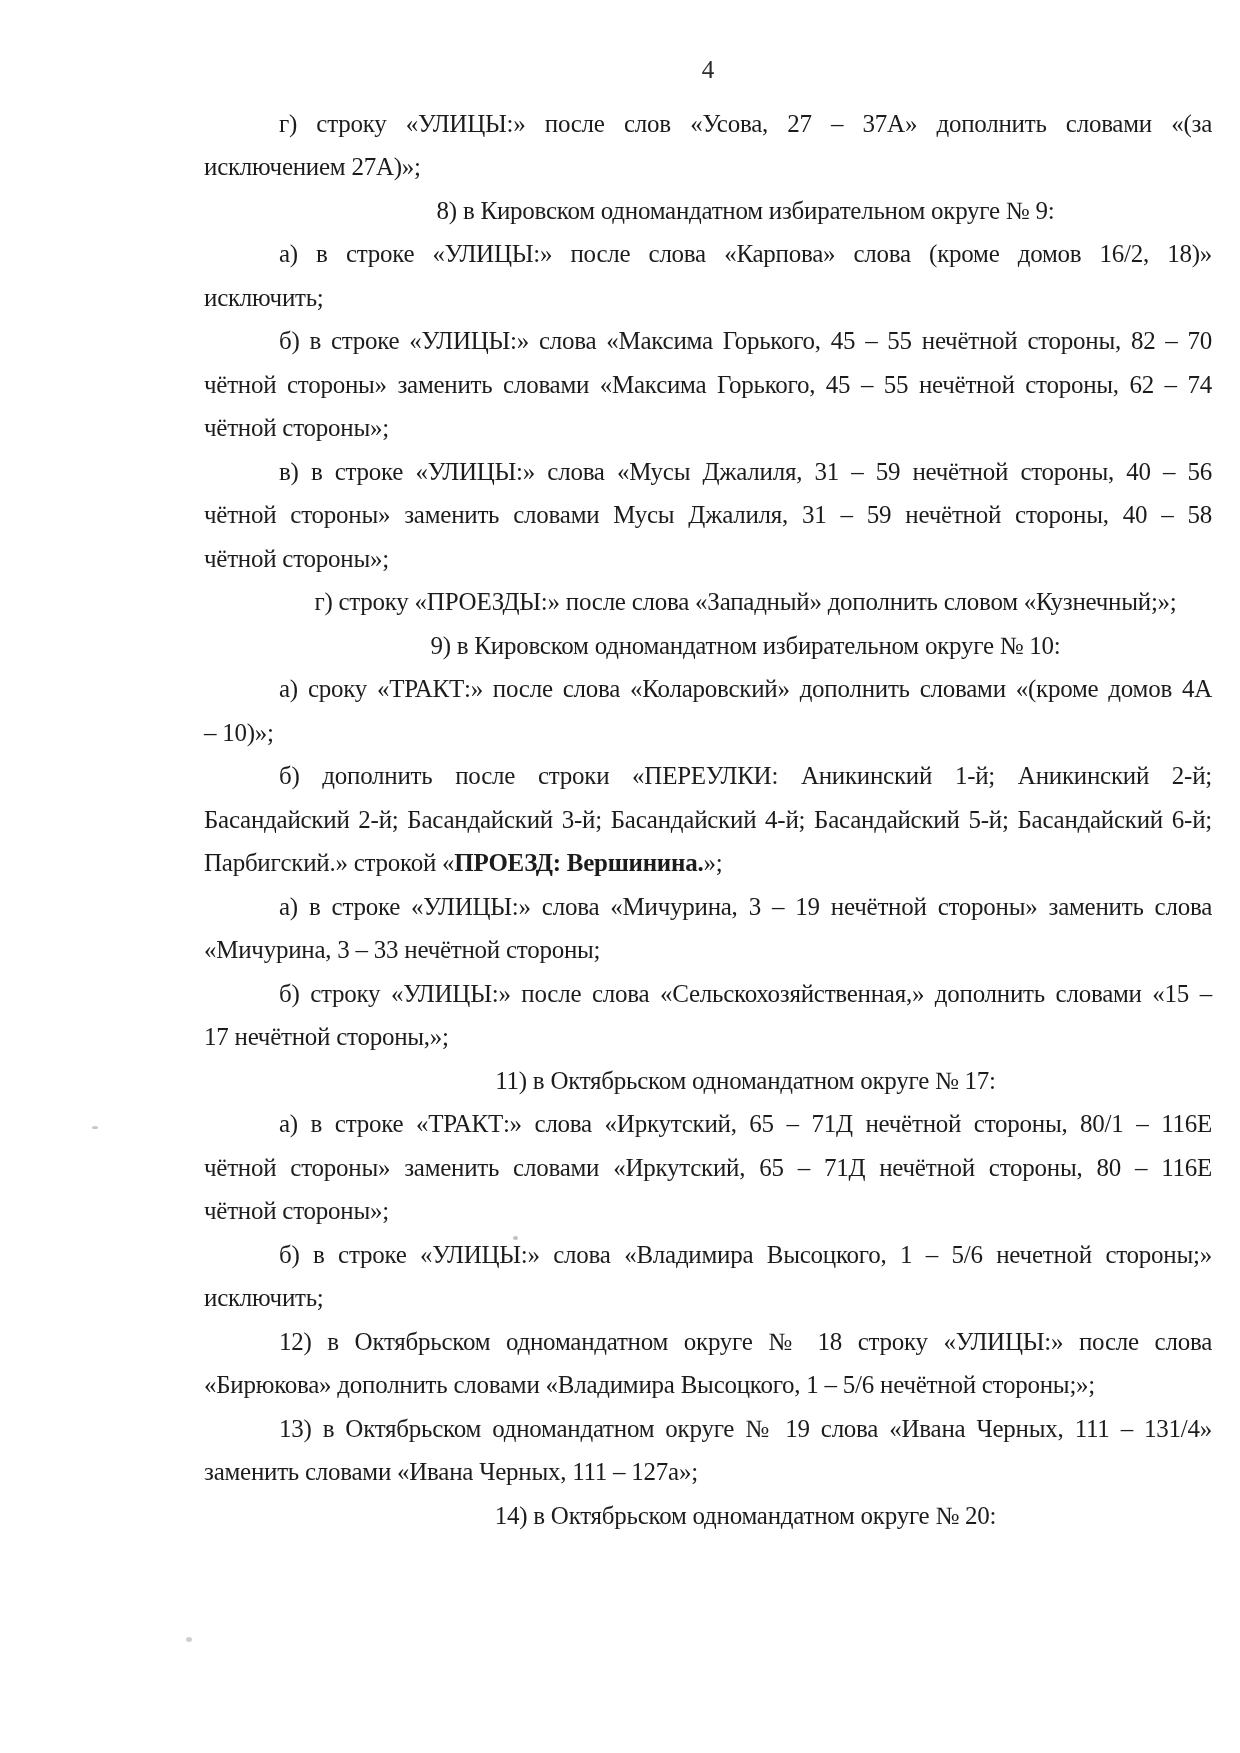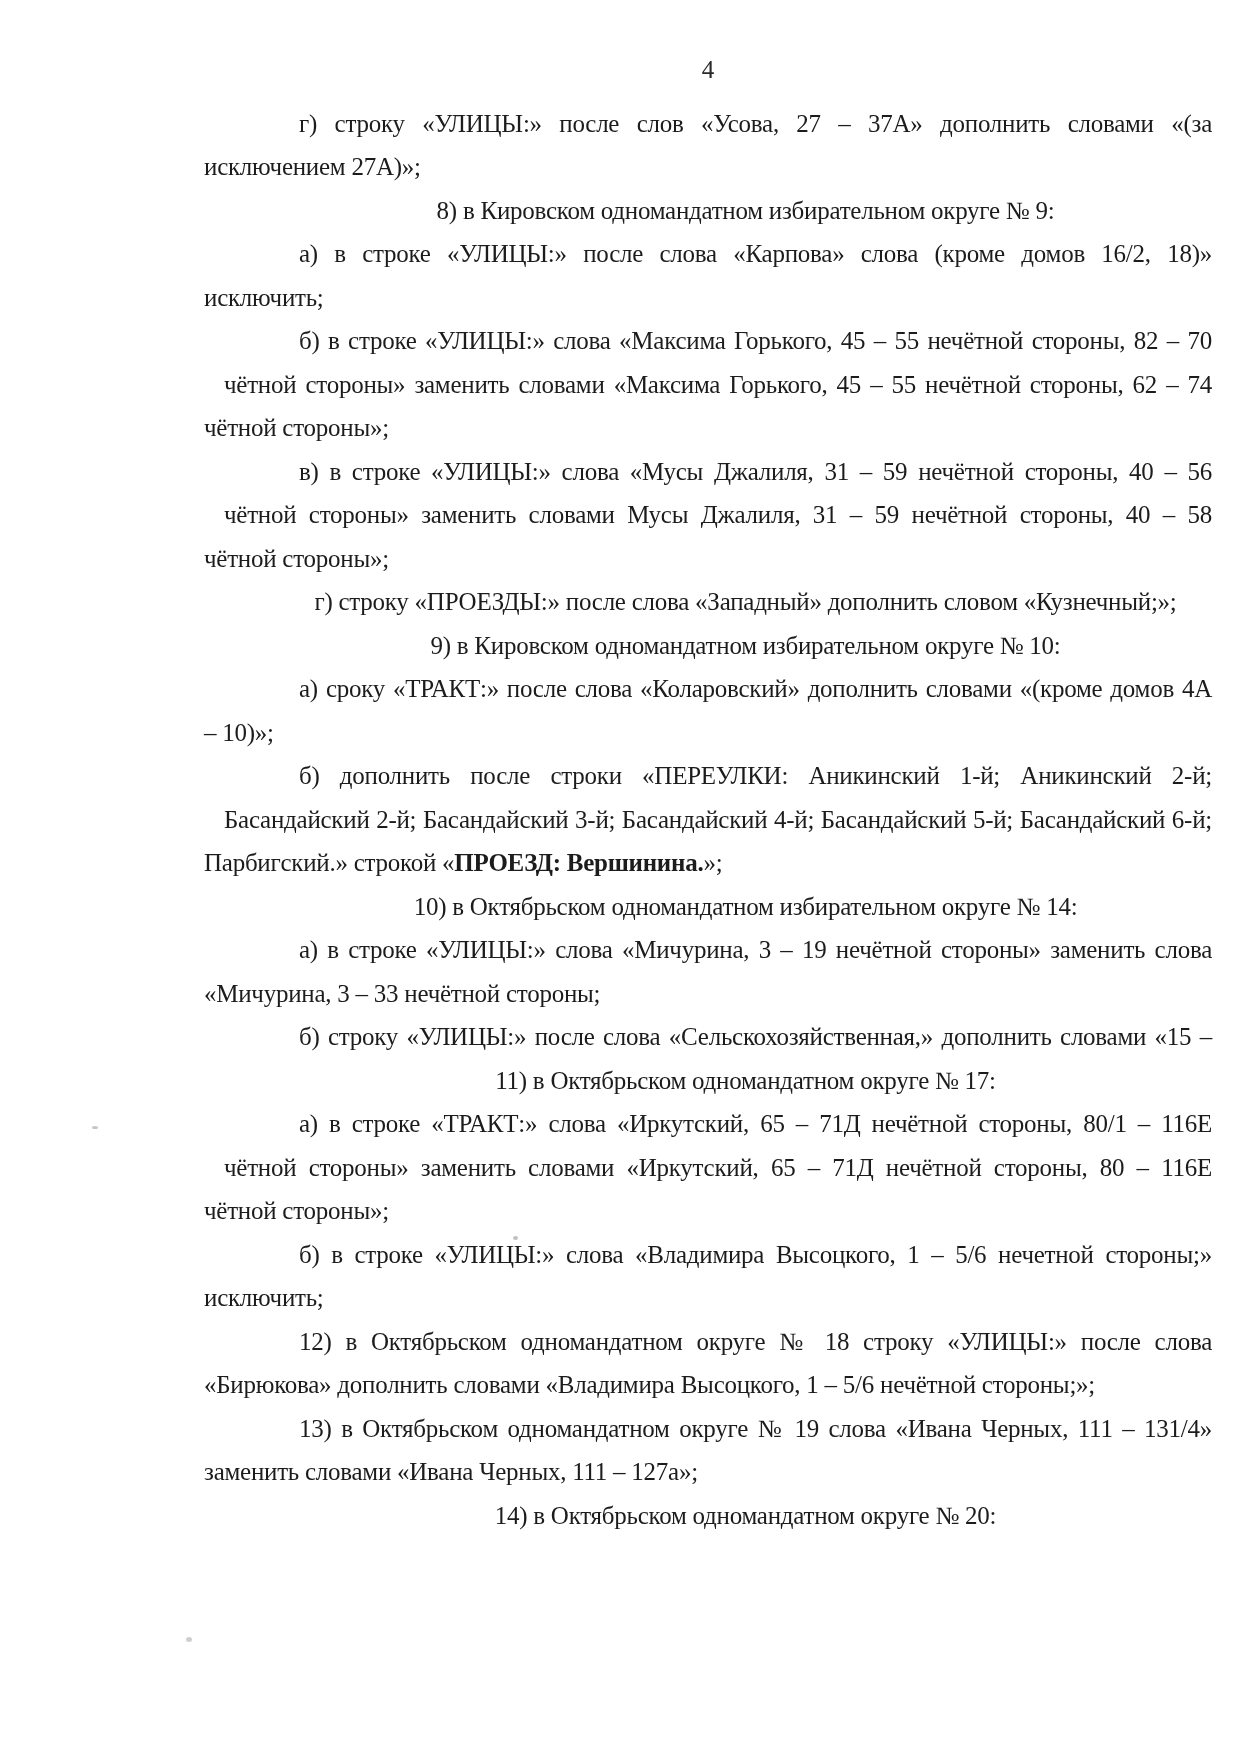--- a/index.html
+++ b/index.html
@@ -31,21 +31,20 @@
     line-height: 43.5px;
     height: 43.5px;
     letter-spacing: -0.25px;
     text-align: left;
     color: #1c1c1c;
   }
   .line.indent { text-indent: 75px; text-align: center; }
   .line.justify {
     text-align: justify;
     text-align-last: justify;
-    margin-left: 20px;
   }
   .line .bold { font-weight: bold; }
   
   .speck {
     position: absolute;
     border-radius: 50%;
   }
   .speck.s1 { left: 92px;  top: 1126px; width: 6px; height: 3px; background: #c6c6c6; }
   .speck.s2 { left: 186px; top: 1637px; width: 6px; height: 5px; background: #cfcfcf; }
   .speck.s3 { left: 513px; top: 1236px; width: 5px; height: 4px; background: #c0c0c0; }
@@ -68,24 +67,24 @@
       <div class="line indent justify"><span>в) в строке «УЛИЦЫ:» слова «Мусы Джалиля, 31 – 59 нечётной стороны, 40 – 56</span></div>
       <div class="line justify"><span>чётной стороны» заменить словами Мусы Джалиля, 31 – 59 нечётной стороны, 40 – 58</span></div>
       <div class="line"><span>чётной стороны»;</span></div>
       <div class="line indent"><span>г) строку «ПРОЕЗДЫ:» после слова «Западный» дополнить словом «Кузнечный;»;</span></div>
       <div class="line indent"><span>9) в Кировском одномандатном избирательном округе № 10:</span></div>
       <div class="line indent justify"><span>а) сроку «ТРАКТ:» после слова «Коларовский» дополнить словами «(кроме домов 4А</span></div>
       <div class="line"><span>– 10)»;</span></div>
       <div class="line indent justify"><span>б) дополнить после строки «ПЕРЕУЛКИ: Аникинский 1-й; Аникинский 2-й;</span></div>
       <div class="line justify"><span>Басандайский 2-й; Басандайский 3-й; Басандайский 4-й; Басандайский 5-й; Басандайский 6-й;</span></div>
       <div class="line"><span>Парбигский.» строкой «</span><span class="bold">ПРОЕЗД: Вершинина.</span><span>»;</span></div>
-      <div class="line indent"><span>10) в Октябрьском одномандатном избирательном округе № 14:</span></div>
       <div class="line indent justify"><span>а) в строке «УЛИЦЫ:» слова «Мичурина, 3 – 19 нечётной стороны» заменить слова</span></div>
       <div class="line"><span>«Мичурина, 3 – 33 нечётной стороны;</span></div>
       <div class="line indent justify"><span>б) строку «УЛИЦЫ:» после слова «Сельскохозяйственная,» дополнить словами «15 –</span></div>
+      <div class="line"><span>17 нечётной стороны,»;</span></div>
       <div class="line indent"><span>11) в Октябрьском одномандатном округе № 17:</span></div>
       <div class="line indent justify"><span>а) в строке «ТРАКТ:» слова «Иркутский, 65 – 71Д нечётной стороны, 80/1 – 116Е</span></div>
       <div class="line justify"><span>чётной стороны» заменить словами «Иркутский, 65 – 71Д нечётной стороны, 80 – 116Е</span></div>
       <div class="line"><span>чётной стороны»;</span></div>
       <div class="line indent justify"><span>б) в строке «УЛИЦЫ:» слова «Владимира Высоцкого, 1 – 5/6 нечетной стороны;»</span></div>
       <div class="line"><span>исключить;</span></div>
       <div class="line indent justify"><span>12) в Октябрьском одномандатном округе № 18 строку «УЛИЦЫ:» после слова</span></div>
       <div class="line"><span>«Бирюкова» дополнить словами «Владимира Высоцкого, 1 – 5/6 нечётной стороны;»;</span></div>
       <div class="line indent justify"><span>13) в Октябрьском одномандатном округе № 19 слова «Ивана Черных, 111 – 131/4»</span></div>
       <div class="line"><span>заменить словами «Ивана Черных, 111 – 127а»;</span></div>

